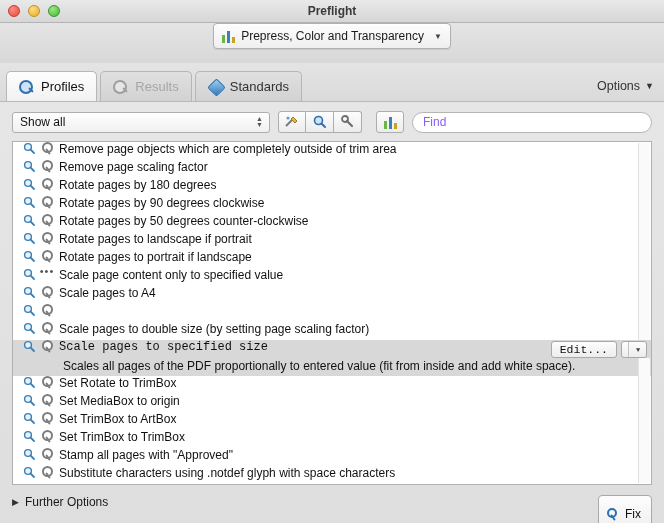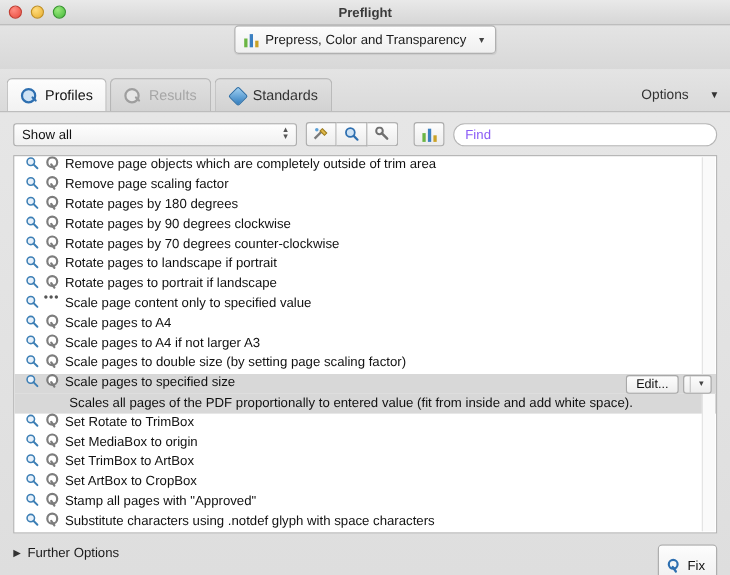--- a/index.html
+++ b/index.html
@@ -158,21 +158,21 @@
     transform: rotate(45deg);
     border-radius: 2px;
   }
 
   .options-menu {
     position: absolute;
     right: 10px;
     bottom: 8px;
     display: flex;
     align-items: center;
-    gap: 19px;
+    gap: 5px;
     font-size: 12.5px;
     color: #333;
   }
   .options-menu .caret { font-size: 9px; }
 
   
   .filterrow {
     display: flex;
     align-items: center;
     gap: 8px;
@@ -246,20 +246,21 @@
     display: flex;
     align-items: flex-start;
     height: 18px;
     padding-left: 8px;
     font-size: 12px;
     color: #111;
     position: relative;
   }
   .row.selected {
     background: #d8d8d8;
+    font-family: Liberation Mono, monospace;
   }
   .row .r-icon {
     width: 16px;
     margin-right: 2px;
     display: flex;
     align-items: center;
     justify-content: center;
   }
   .row .r-icon2 {
     width: 16px;
@@ -563,21 +564,21 @@
     <div class="row">
       <span class="r-icon">
         <svg width="13" height="13" viewBox="0 0 13 13">
             <circle cx="5" cy="5" r="3.4" fill="#e8f1fa" stroke="#3d7fb5" stroke-width="1.4"></circle>
             <path d="M7.4 7.4 L11 11" stroke="#3d7fb5" stroke-width="1.8" stroke-linecap="round"></path>
           </svg>
       </span>
       <span class="r-icon2">
           <span class="wrench"></span>
         </span>
-      <span>Rotate pages by 70 degrees counter-clockwise</span>
+      <span>Rotate pages by 50 degrees counter-clockwise</span>
     </div>
 
     <div class="row">
       <span class="r-icon">
         <svg width="13" height="13" viewBox="0 0 13 13">
             <circle cx="5" cy="5" r="3.4" fill="#e8f1fa" stroke="#3d7fb5" stroke-width="1.4"></circle>
             <path d="M7.4 7.4 L11 11" stroke="#3d7fb5" stroke-width="1.8" stroke-linecap="round"></path>
           </svg>
       </span>
       <span class="r-icon2">
@@ -626,21 +627,20 @@
     <div class="row">
       <span class="r-icon">
         <svg width="13" height="13" viewBox="0 0 13 13">
             <circle cx="5" cy="5" r="3.4" fill="#e8f1fa" stroke="#3d7fb5" stroke-width="1.4"></circle>
             <path d="M7.4 7.4 L11 11" stroke="#3d7fb5" stroke-width="1.8" stroke-linecap="round"></path>
           </svg>
       </span>
       <span class="r-icon2">
           <span class="wrench"></span>
         </span>
-      <span>Scale pages to A4 if not larger A3</span>
     </div>
 
     <div class="row">
       <span class="r-icon">
         <svg width="13" height="13" viewBox="0 0 13 13">
             <circle cx="5" cy="5" r="3.4" fill="#e8f1fa" stroke="#3d7fb5" stroke-width="1.4"></circle>
             <path d="M7.4 7.4 L11 11" stroke="#3d7fb5" stroke-width="1.8" stroke-linecap="round"></path>
           </svg>
       </span>
       <span class="r-icon2">
@@ -711,21 +711,21 @@
     <div class="row">
       <span class="r-icon">
         <svg width="13" height="13" viewBox="0 0 13 13">
             <circle cx="5" cy="5" r="3.4" fill="#e8f1fa" stroke="#3d7fb5" stroke-width="1.4"></circle>
             <path d="M7.4 7.4 L11 11" stroke="#3d7fb5" stroke-width="1.8" stroke-linecap="round"></path>
           </svg>
       </span>
       <span class="r-icon2">
           <span class="wrench"></span>
         </span>
-      <span>Set ArtBox to CropBox</span>
+      <span>Set TrimBox to TrimBox</span>
     </div>
 
     <div class="row">
       <span class="r-icon">
         <svg width="13" height="13" viewBox="0 0 13 13">
             <circle cx="5" cy="5" r="3.4" fill="#e8f1fa" stroke="#3d7fb5" stroke-width="1.4"></circle>
             <path d="M7.4 7.4 L11 11" stroke="#3d7fb5" stroke-width="1.8" stroke-linecap="round"></path>
           </svg>
       </span>
       <span class="r-icon2">

